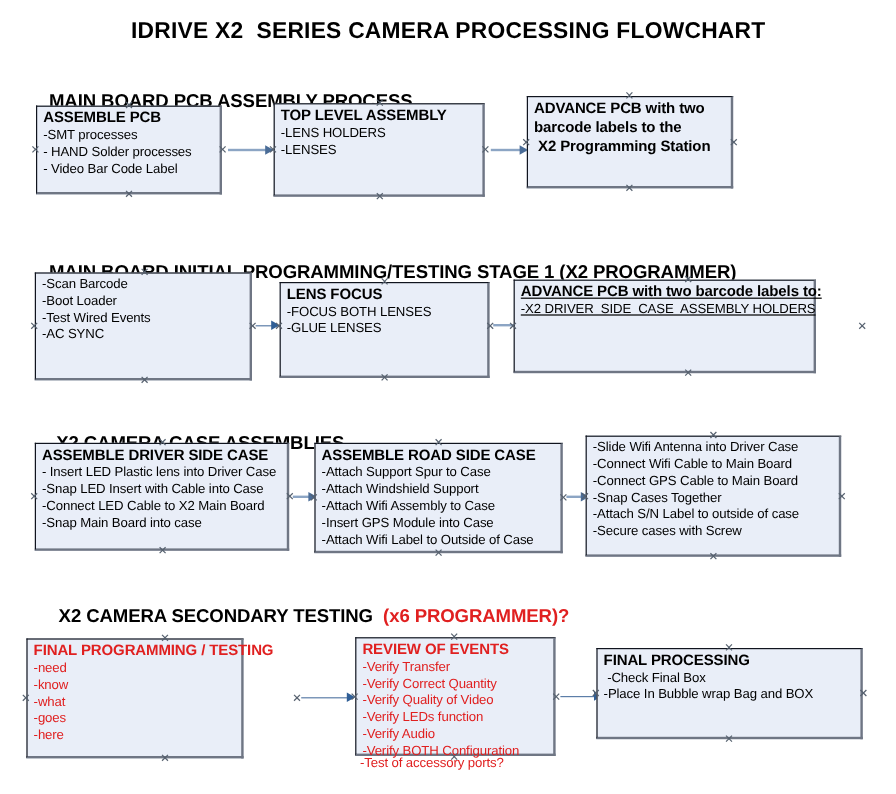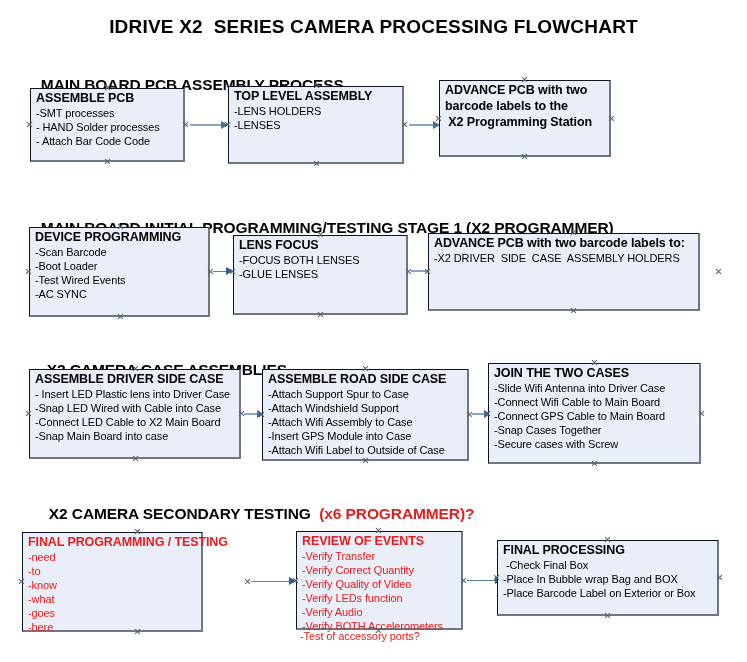--- a/index.html
+++ b/index.html
@@ -112,21 +112,21 @@
   <div class="doc-title">IDRIVE X2  SERIES CAMERA PROCESSING FLOWCHART</div>
 
   <div class="section-head" style="left:24px;top:58px;">
     <span>MAIN BOARD PCB ASSEMBLY PROCESS</span>
   </div>
 
   <div class="box" style="left:30px;top:88px;width:155px;height:74px;">
     <div class="b-title">ASSEMBLE PCB</div>
     <div class="b-line">-SMT processes</div>
     <div class="b-line">- HAND Solder processes</div>
-    <div class="b-line">- Attach Bar Code Code</div>
+    <div class="b-line">- Video Bar Code Label</div>
   </div>
   <div class="hx" style="left:104px;top:84px;"></div>
   <div class="hx" style="left:104px;top:158px;"></div>
   <div class="hx" style="left:26px;top:121px;"></div>
   <div class="hx" style="left:182px;top:121px;"></div>
 
   <div class="conn" style="left:190px;top:124px;width:37px;"></div>
 
   <div class="box" style="left:228px;top:86px;width:176px;height:78px;">
     <div class="b-title">TOP LEVEL ASSEMBLY</div>
@@ -148,21 +148,20 @@
   <div class="hx" style="left:521px;top:76px;"></div>
   <div class="hx" style="left:521px;top:153px;"></div>
   <div class="hx" style="left:435px;top:115px;"></div>
   <div class="hx" style="left:608px;top:115px;"></div>
 
   <div class="section-head" style="left:24px;top:201px;">
     <span>MAIN BOARD INITIAL PROGRAMMING/TESTING STAGE 1 (X2 PROGRAMMER)</span>
   </div>
 
   <div class="box" style="left:29px;top:227px;width:181px;height:90px;">
-    <div class="b-title">DEVICE PROGRAMMING</div>
     <div class="b-line">-Scan Barcode</div>
     <div class="b-line">-Boot Loader</div>
     <div class="b-line">-Test Wired Events</div>
     <div class="b-line">-AC SYNC</div>
   </div>
   <div class="hx" style="left:117px;top:223px;"></div>
   <div class="hx" style="left:117px;top:313px;"></div>
   <div class="hx" style="left:25px;top:268px;"></div>
   <div class="hx" style="left:207px;top:268px;"></div>
 
@@ -173,37 +172,37 @@
     <div class="b-line">-FOCUS BOTH LENSES</div>
     <div class="b-line">-GLUE LENSES</div>
   </div>
   <div class="hx" style="left:317px;top:231px;"></div>
   <div class="hx" style="left:317px;top:311px;"></div>
   <div class="hx" style="left:229px;top:268px;"></div>
   <div class="hx" style="left:405px;top:268px;"></div>
 
   <div class="conn" style="left:411px;top:270px;width:24px;"></div>
 
-  <div class="box" style="left:428px;top:233px;width:272px;height:78px;">
+  <div class="box" style="left:428px;top:233px;width:252px;height:78px;text-decoration:underline;">
     <div class="b-title">ADVANCE PCB with two barcode labels to:</div>
     <div class="b-line">-X2 DRIVER  SIDE  CASE  ASSEMBLY HOLDERS</div>
   </div>
   <div class="hx" style="left:570px;top:229px;"></div>
   <div class="hx" style="left:570px;top:307px;"></div>
   <div class="hx" style="left:424px;top:268px;"></div>
   <div class="hx" style="left:715px;top:268px;"></div>
 
   <div class="section-head" style="left:30px;top:343px;">
     <span>X2 CAMERA CASE ASSEMBLIES</span>
   </div>
 
   <div class="box" style="left:29px;top:369px;width:212px;height:90px;">
     <div class="b-title">ASSEMBLE DRIVER SIDE CASE</div>
     <div class="b-line">- Insert LED Plastic lens into Driver Case</div>
-    <div class="b-line">-Snap LED Wired with Cable into Case</div>
+    <div class="b-line">-Snap LED Insert with Cable into Case</div>
     <div class="b-line">-Connect LED Cable to X2 Main Board</div>
     <div class="b-line">-Snap Main Board into case</div>
   </div>
   <div class="hx" style="left:132px;top:365px;"></div>
   <div class="hx" style="left:132px;top:455px;"></div>
   <div class="hx" style="left:25px;top:410px;"></div>
   <div class="hx" style="left:238px;top:410px;"></div>
 
   <div class="conn" style="left:244px;top:413px;width:19px;"></div>
 
@@ -216,73 +215,71 @@
     <div class="b-line">-Attach Wifi Label to Outside of Case</div>
   </div>
   <div class="hx" style="left:362px;top:365px;"></div>
   <div class="hx" style="left:362px;top:457px;"></div>
   <div class="hx" style="left:258px;top:411px;"></div>
   <div class="hx" style="left:466px;top:411px;"></div>
 
   <div class="conn" style="left:472px;top:413px;width:18px;"></div>
 
   <div class="box" style="left:488px;top:363px;width:213px;height:101px;">
-    <div class="b-title">JOIN THE TWO CASES</div>
     <div class="b-line">-Slide Wifi Antenna into Driver Case</div>
     <div class="b-line">-Connect Wifi Cable to Main Board</div>
     <div class="b-line">-Connect GPS Cable to Main Board</div>
     <div class="b-line">-Snap Cases Together</div>
+    <div class="b-line">-Attach S/N Label to outside of case</div>
     <div class="b-line">-Secure cases with Screw</div>
   </div>
   <div class="hx" style="left:591px;top:359px;"></div>
   <div class="hx" style="left:591px;top:460px;"></div>
   <div class="hx" style="left:484px;top:410px;"></div>
   <div class="hx" style="left:698px;top:410px;"></div>
 
   <div class="section-head" style="left:32px;top:487px;">
     <span>X2 CAMERA SECONDARY TESTING</span><span>  </span><span class="accent">(x6 PROGRAMMER)?</span>
   </div>
 
   <div class="box red" style="left:22px;top:532px;width:181px;height:100px;">
     <div class="b-title">FINAL PROGRAMMING / TESTING</div>
     <div class="b-line">-need</div>
-    <div class="b-line">-to</div>
     <div class="b-line">-know</div>
     <div class="b-line">-what</div>
     <div class="b-line">-goes</div>
     <div class="b-line">-here</div>
   </div>
   <div class="hx" style="left:134px;top:528px;"></div>
   <div class="hx" style="left:134px;top:628px;"></div>
   <div class="hx" style="left:18px;top:578px;"></div>
   <div class="hx" style="left:244px;top:578px;"></div>
 
   <div class="conn thin" style="left:251px;top:581px;width:44px;"></div>
 
   <div class="box red" style="left:296px;top:531px;width:167px;height:99px;">
     <div class="b-title">REVIEW OF EVENTS</div>
     <div class="b-line">-Verify Transfer</div>
     <div class="b-line">-Verify Correct Quantity</div>
     <div class="b-line">-Verify Quality of Video</div>
     <div class="b-line">-Verify LEDs function</div>
     <div class="b-line">-Verify Audio</div>
-    <div class="b-line">-Verify BOTH Accelerometers</div>
+    <div class="b-line">-Verify BOTH Configuration</div>
   </div>
   <div class="overflow-line" style="left:300px;top:629px;">-Test of accessory ports?</div>
   <div class="hx" style="left:375px;top:527px;"></div>
   <div class="hx" style="left:375px;top:627px;"></div>
   <div class="hx" style="left:292px;top:577px;"></div>
   <div class="hx" style="left:460px;top:577px;"></div>
 
   <div class="conn thin" style="left:467px;top:580px;width:34px;"></div>
 
   <div class="box" style="left:497px;top:540px;width:222px;height:76px;">
     <div class="b-title">FINAL PROCESSING</div>
     <div class="b-line"> -Check Final Box</div>
     <div class="b-line">-Place In Bubble wrap Bag and BOX</div>
-    <div class="b-line">-Place Barcode Label on Exterior or Box</div>
   </div>
   <div class="hx" style="left:604px;top:536px;"></div>
   <div class="hx" style="left:604px;top:612px;"></div>
   <div class="hx" style="left:493px;top:574px;"></div>
   <div class="hx" style="left:716px;top:574px;"></div>
 
 </div>
 
 </body></html>

